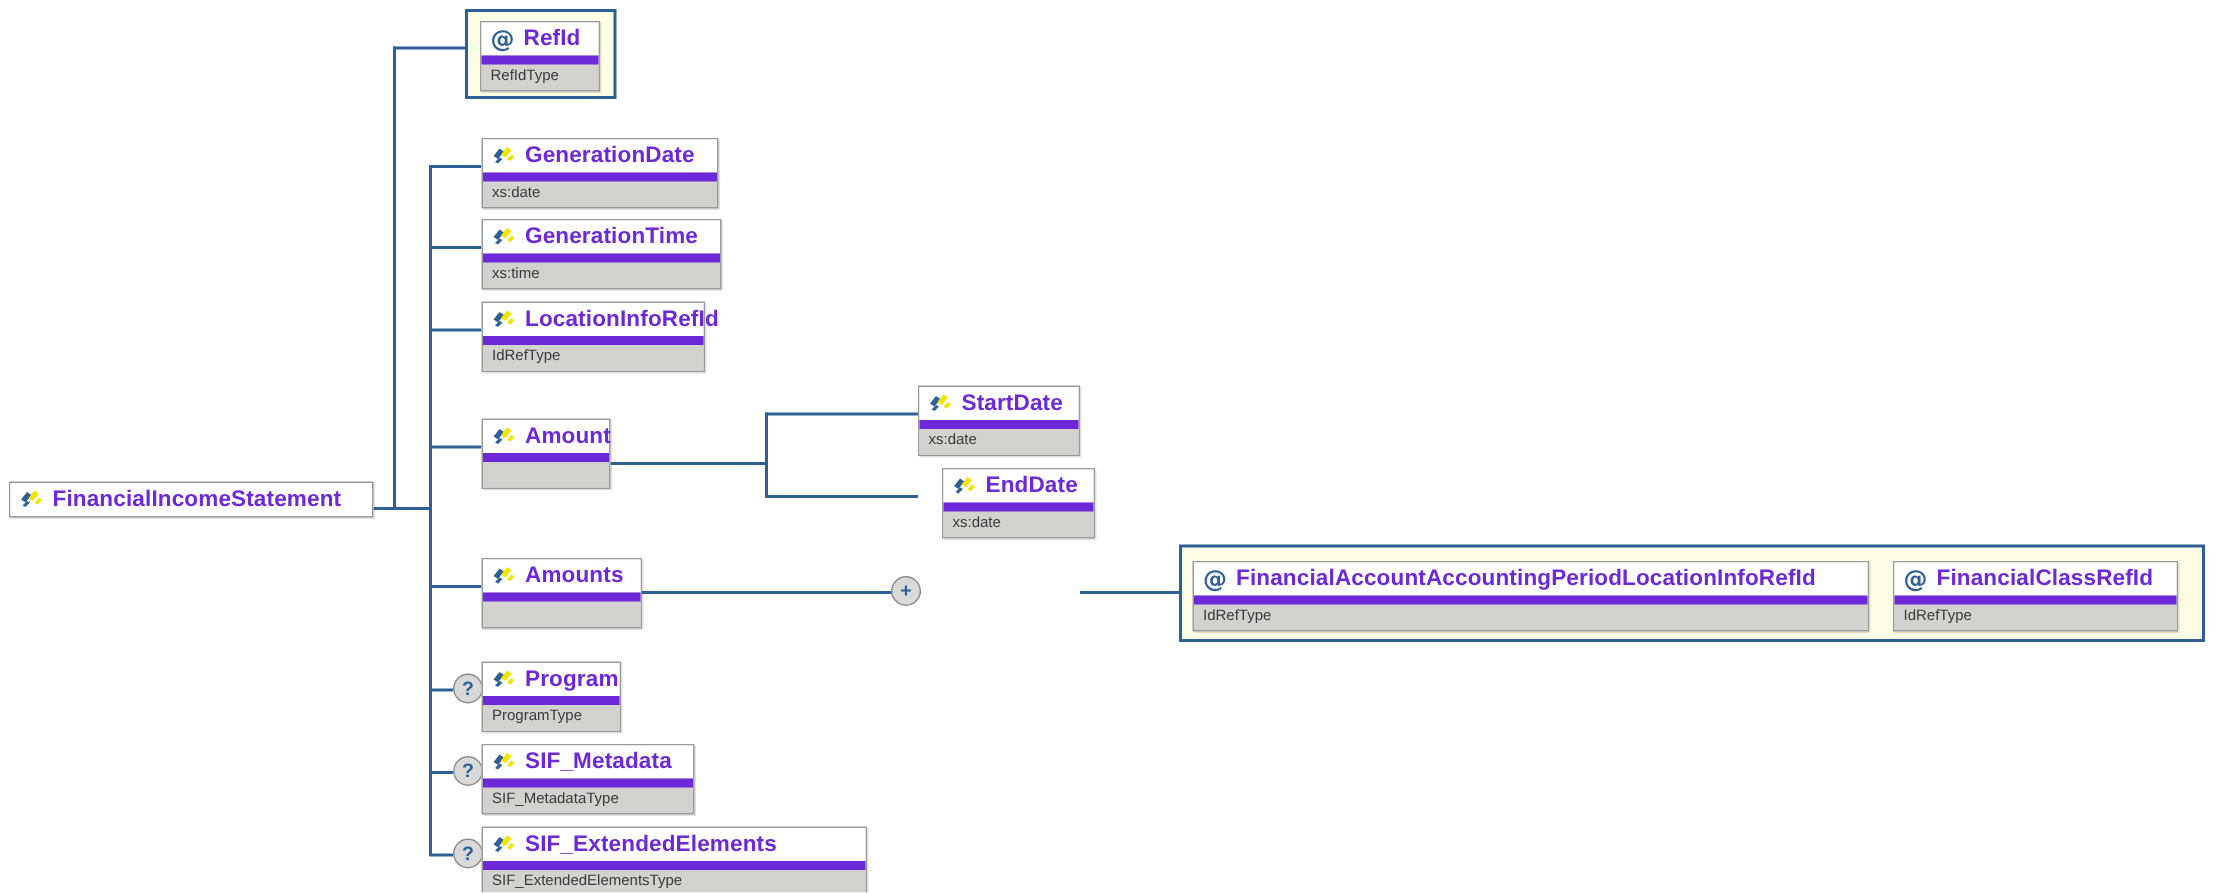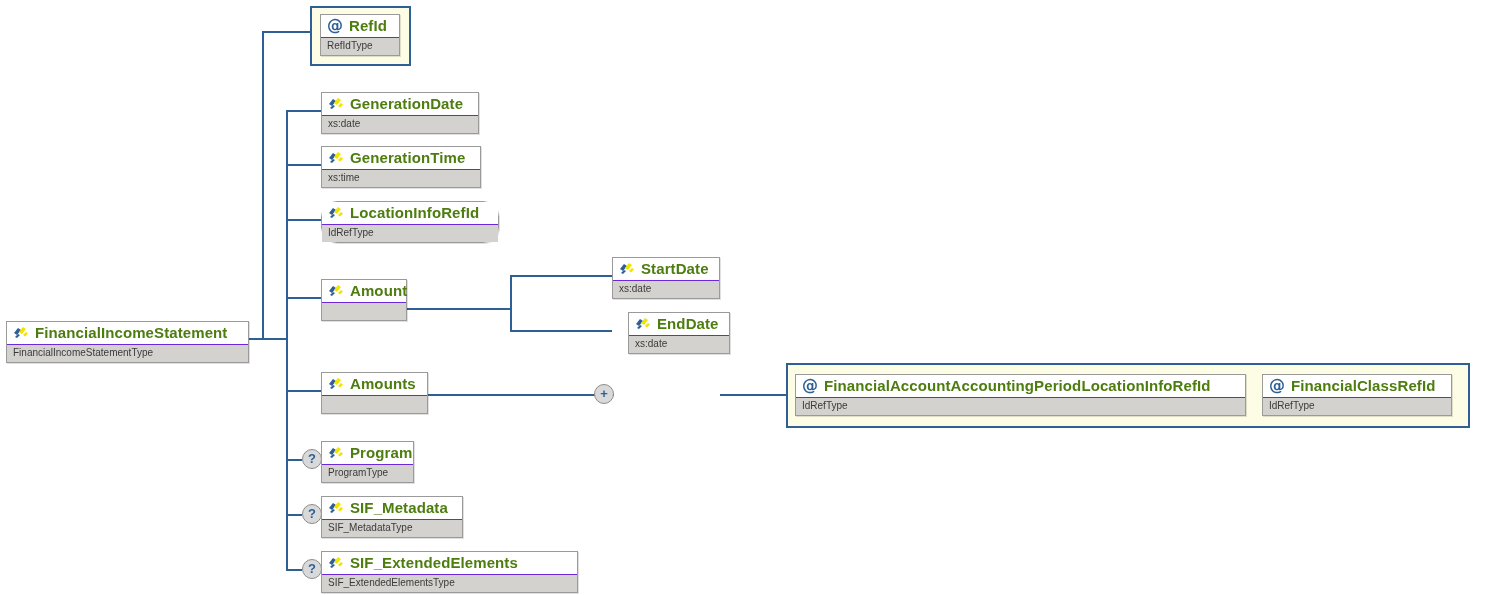--- a/index.html
+++ b/index.html
@@ -40,27 +40,27 @@
     display:flex;
     align-items:center;
     gap:6px;
     padding:3px 8px 3px 6px;
     background:#ffffff;
     white-space:nowrap;
   }
   .node .ntitle{
     font-size:15px;
     font-weight:bold;
-    color:#4d7c0f;
+    color:#6d28d9;
     letter-spacing:0.1px;
     line-height:16px;
   }
   .node .ntype{
     background:#d4d2cf;
-    border-top:1px solid #6d28d9;
+    border-top:6px solid #6d28d9;
     color:#3a3a3a;
     font-size:10px;
     line-height:12px;
     padding:2px 6px 3px 6px;
     min-height:12px;
     white-space:nowrap;
   }
   .node.attr .ntype{padding-left:6px;}
 
   
@@ -135,21 +135,20 @@
       <span class="ic">
         <svg width="16" height="16" viewBox="0 0 16 16">
           <polygon points="1,8 5,3 8,5 4,10" fill="#2e6096"></polygon>
           <polygon points="6,7 10,2 13,4 9,9" fill="#f2e300"></polygon>
           <polygon points="2,12 5,9 7,10 4,13" fill="#2e6096"></polygon>
           <polygon points="10,10 13,7 15,8.5 12,11.5" fill="#f2e300"></polygon>
         </svg>
       </span>
       <span class="ntitle">FinancialIncomeStatement</span>
     </div>
-    <div class="ntype">FinancialIncomeStatementType</div>
   </div>
 
   <div class="attr-group" style="left:310px;top:6px;width:101px;height:60px;"></div>
 
   <div class="node attr" style="left:320px;top:14px;width:80px;">
     <div class="nhead">
       <span class="ic at-ic">@</span>
       <span class="ntitle">RefId</span>
     </div>
     <div class="ntype">RefIdType</div>
@@ -178,21 +177,21 @@
           <polygon points="6,7 10,2 13,4 9,9" fill="#f2e300"></polygon>
           <polygon points="2,12 5,9 7,10 4,13" fill="#2e6096"></polygon>
           <polygon points="10,10 13,7 15,8.5 12,11.5" fill="#f2e300"></polygon>
         </svg>
       </span>
       <span class="ntitle">GenerationTime</span>
     </div>
     <div class="ntype">xs:time</div>
   </div>
 
-  <div class="node" style="left:321px;top:201px;width:178px;border-radius:16px;">
+  <div class="node" style="left:321px;top:201px;width:149px;">
     <div class="nhead">
       <span class="ic">
         <svg width="16" height="16" viewBox="0 0 16 16">
           <polygon points="1,8 5,3 8,5 4,10" fill="#2e6096"></polygon>
           <polygon points="6,7 10,2 13,4 9,9" fill="#f2e300"></polygon>
           <polygon points="2,12 5,9 7,10 4,13" fill="#2e6096"></polygon>
           <polygon points="10,10 13,7 15,8.5 12,11.5" fill="#f2e300"></polygon>
         </svg>
       </span>
       <span class="ntitle">LocationInfoRefId</span>

